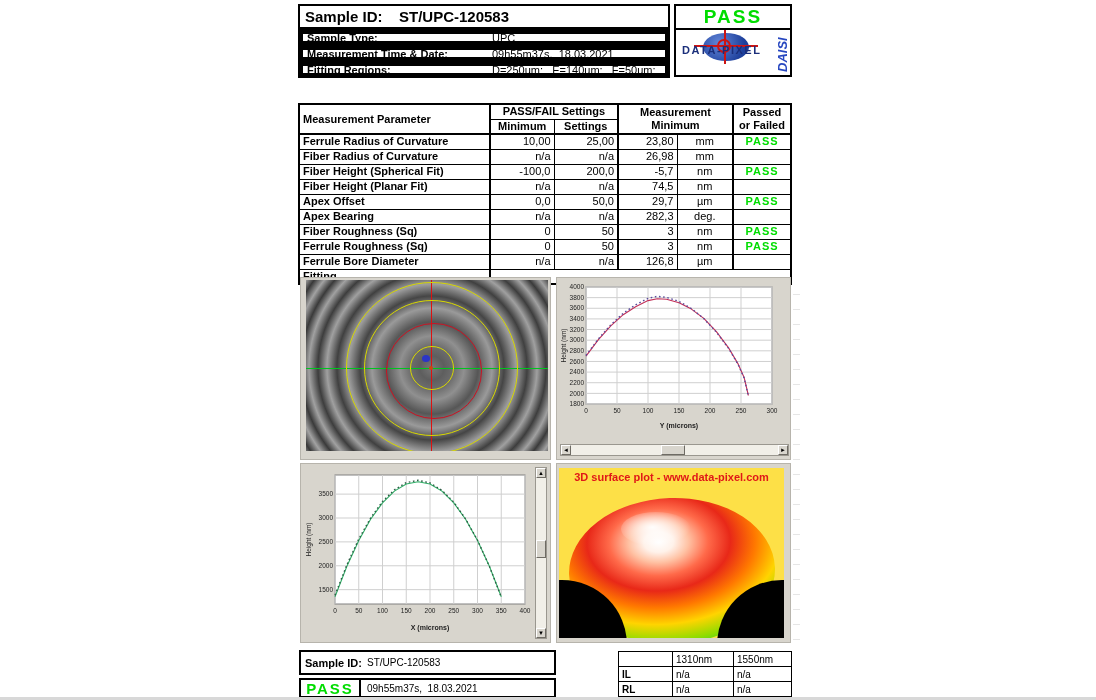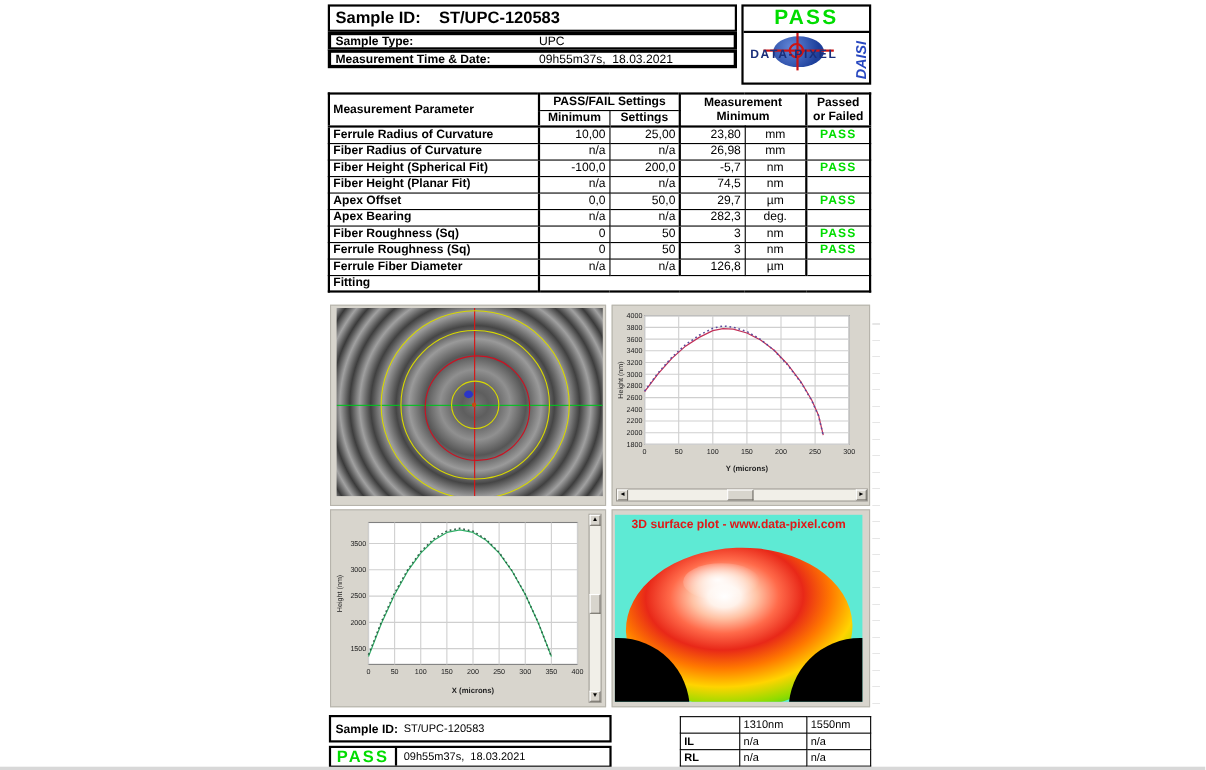--- a/index.html
+++ b/index.html
@@ -5,21 +5,21 @@
   html,body{margin:0;padding:0;background:#ffffff;}
   .page{position:relative;width:1096px;height:700px;background:#ffffff;overflow:hidden;
         font-family:"Liberation Sans",sans-serif;color:#000;}
   .abs{position:absolute;}
 
   
   .hdr-idrow{left:298px;top:4px;width:372px;height:25px;border:2px solid #000;
              display:flex;align-items:center;background:#fff;box-sizing:border-box;}
   .hdr-idrow .lbl{font-weight:bold;font-size:15px;padding-left:5px;flex:0 0 94px;}
   .hdr-idrow .val{font-weight:bold;font-size:15px;}
-  .hdr-row{left:298px;width:372px;height:17px;border:3px solid #000000;background:#fff;
+  .hdr-row{left:298px;width:372px;height:17px;border:5px solid #000000;background:#fff;
            display:flex;align-items:center;box-sizing:border-box;}
   .hdr-row .lbl{font-weight:bold;font-size:11px;padding-left:4px;flex:0 0 185px;}
   .hdr-row .val{font-size:11px;white-space:pre;}
 
   .logo-box{left:674px;top:4px;width:118px;height:73px;border:2px solid #000;background:#fff;box-sizing:border-box;}
   .pass-cell{position:absolute;left:0;top:0;width:100%;height:24px;border-bottom:2px solid #000;
              box-sizing:border-box;display:flex;align-items:center;justify-content:center;}
   .pass-big{color:#00dd00;font-weight:bold;font-size:19px;letter-spacing:2px;}
   .logo-area{position:absolute;left:0;top:24px;width:100%;height:28px;}
   .logo-mark{position:absolute;left:18px;top:1px;width:64px;height:32px;}
@@ -29,21 +29,21 @@
   .logo-cross-v{position:absolute;left:30px;top:-1px;width:2px;height:34px;background:#cc1414;}
   .logo-cross-c{position:absolute;left:23px;top:8px;width:14px;height:14px;border:2px solid #cc1414;border-radius:50%;box-sizing:border-box;}
   .logo-brand{position:absolute;left:6px;bottom:2px;font-weight:bold;font-size:11px;letter-spacing:1.5px;color:#1a2e7a;}
   .logo-daisi{position:absolute;right:0px;top:2px;height:40px;writing-mode:vertical-rl;transform:rotate(180deg);
               font-style:italic;font-weight:bold;font-size:13px;color:#2747c0;}
 
   
   table.mt{position:absolute;left:298px;top:84px;border-collapse:collapse;table-layout:fixed;background:#fff;}
   table.mt td,table.mt th{border:1px solid #000;font-size:11px;padding:0 3px;height:15px;
                           line-height:13px;overflow:hidden;white-space:nowrap;box-sizing:border-box;}
-  table.mt{border:2px solid #000;}
+  table.mt{border:2px solid #000;margin-top:19px;}
   table.mt th{font-weight:bold;text-align:center;}
   td.pname{font-weight:bold;text-align:left;}
   td.num{text-align:right;}
   td.unit{text-align:center;border-left:1px solid #000;}
   td.status{color:#00dd00;font-weight:bold;text-align:center;letter-spacing:1px;}
   .thick-b{border-bottom:2px solid #000 !important;}
   .thick-l{border-left:2px solid #000 !important;}
 
   
   .panel{background:#d8d5cd;border:1px solid #b7b4ac;box-sizing:border-box;}
@@ -67,21 +67,21 @@
 
   
   .sb-h{position:absolute;left:3px;bottom:3px;height:12px;background:#f1efe8;border:1px solid #9a978f;box-sizing:border-box;}
   .sb-v{position:absolute;top:3px;bottom:3px;width:12px;background:#f1efe8;border:1px solid #9a978f;box-sizing:border-box;}
   .sb-btn{position:absolute;width:10px;height:10px;background:#d8d5cd;border:1px solid;
           border-color:#fff #6e6b64 #6e6b64 #fff;box-sizing:border-box;font-size:6px;line-height:8px;
           text-align:center;color:#000;}
   .sb-thumb{position:absolute;background:#d8d5cd;border:1px solid;border-color:#fff #6e6b64 #6e6b64 #fff;box-sizing:border-box;}
 
   
-  .surf-black{position:absolute;left:2px;top:4px;right:6px;bottom:4px;background:#5eead4;overflow:hidden;}
+  .surf-black{position:absolute;left:2px;top:4px;right:6px;bottom:4px;background:#fde047;overflow:hidden;}
   .surf-title{position:absolute;left:0;top:3px;width:100%;text-align:center;color:#e01818;
               font-weight:bold;font-size:11px;}
   .dome{position:absolute;left:10px;top:30px;width:206px;height:146px;border-radius:50%;transform:rotate(-2deg);
     background:radial-gradient(ellipse 120% 115% at 44% 30%,
       #ffffff 0%,#fff2ea 6%,#ffc2a4 12%,#ff6a4a 20%,#e82818 29%,#ff7800 39%,#ffd400 49%,
       #90dc00 59%,#14c83c 69%,#00b48c 78%,#0078dc 87%,#5a28c8 95%,#26085e 100%);}
   .dome-cut{position:absolute;width:130px;height:130px;border-radius:50%;background:#000;}
   .dome-hl{position:absolute;left:62px;top:44px;width:70px;height:34px;border-radius:50%;
            background:radial-gradient(ellipse at 45% 45%,rgba(255,255,255,.95),rgba(255,255,255,0) 70%);}
 
@@ -113,20 +113,24 @@
     <span class="lbl">Sample ID:</span>
     <span class="val">ST/UPC-120583</span>
   </div>
   <div class="abs hdr-row" style="top:29px;">
     <span class="lbl">Sample Type:</span>
     <span class="val">UPC</span>
   </div>
   <div class="abs hdr-row" style="top:45px;">
     <span class="lbl">Measurement Time &amp; Date:</span>
     <span class="val">09h55m37s,  18.03.2021</span>
+  </div>
+  <div class="abs hdr-row" style="top:61px;">
+    <span class="lbl">Fitting Regions:</span>
+    <span class="val">D=250um;   E=140um;   F=50um;</span>
   </div>
 
   <div class="abs logo-box">
     <div class="pass-cell">
       <span class="pass-big">PASS</span>
     </div>
     <div class="logo-area">
       <div class="logo-mark">
         <div class="logo-ellipse"></div>
         <div class="logo-cross-h"></div>
@@ -222,21 +226,21 @@
     </tr>
     <tr>
       <td class="pname">Ferrule Roughness (Sq)</td>
       <td class="num thick-l">0</td>
       <td class="num">50</td>
       <td class="num thick-l">3</td>
       <td class="unit">nm</td>
       <td class="status thick-l">PASS</td>
     </tr>
     <tr>
-      <td class="pname">Ferrule Fiber Diameter</td>
+      <td class="pname">Ferrule Bore Diameter</td>
       <td class="num thick-l">n/a</td>
       <td class="num">n/a</td>
       <td class="num thick-l">126,8</td>
       <td class="unit">µm</td>
       <td class="status thick-l"></td>
     </tr>
     <tr>
       <td class="pname">Fitting</td>
       <td colspan="5" class="thick-l"></td>
     </tr>

